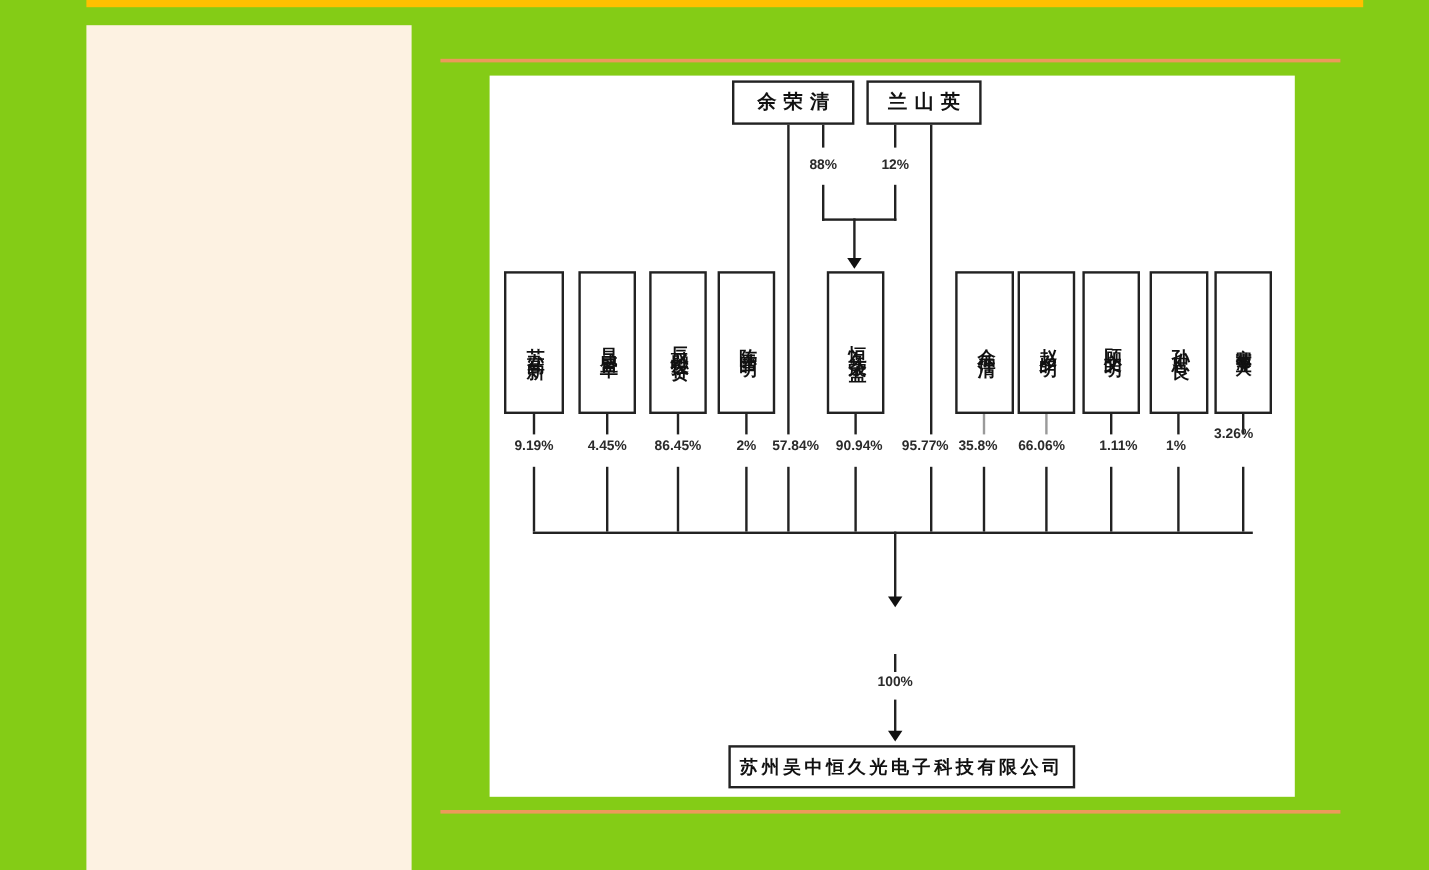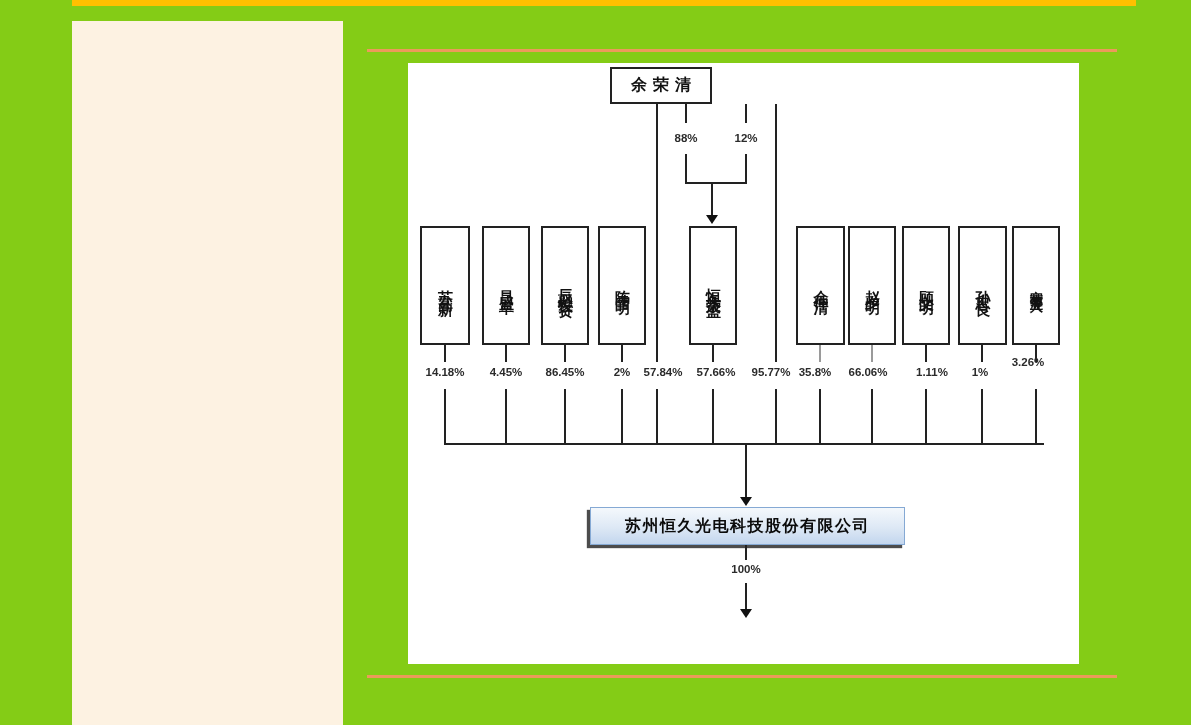--- a/index.html
+++ b/index.html
@@ -50,20 +50,21 @@
 <div class="screen">
 
   <div class="top-bar" style="background:#FFC000;"></div>
   <div class="left-panel" style="background:#FDF2E2;"></div>
   <div class="rule rule-top" style="background:#EC9A5B;"></div>
   <div class="rule rule-bottom" style="background:#EC9A5B;"></div>
 
   <div class="diagram">
 
     <div class="hbox" style="left:202px;top:4px;width:102px;height:37px;">余荣清</div>
+    <div class="hbox" style="left:314px;top:4px;width:96px;height:37px;">兰山英</div>
 
     <div class="vline" style="left:248px;top:41px;height:258px;"></div>
     <div class="vline" style="left:367px;top:41px;height:258px;"></div>
 
     <div class="vline" style="left:277px;top:41px;height:19px;"></div>
     <div class="vline" style="left:337px;top:41px;height:19px;"></div>
     <span class="pct" style="left:278px;top:69px;">88%</span>
     <span class="pct" style="left:338px;top:69px;">12%</span>
     <div class="vline" style="left:277px;top:91px;height:30px;"></div>
     <div class="vline" style="left:337px;top:91px;height:30px;"></div>
@@ -86,26 +87,26 @@
     <div class="vline" style="left:97px;top:282px;height:17px;"></div>
     <div class="vline" style="left:156px;top:282px;height:17px;"></div>
     <div class="vline" style="left:213px;top:282px;height:17px;"></div>
     <div class="vline" style="left:304px;top:282px;height:17px;"></div>
     <div class="vline gray" style="left:411px;top:282px;height:17px;"></div>
     <div class="vline gray" style="left:463px;top:282px;height:17px;"></div>
     <div class="vline" style="left:517px;top:282px;height:17px;"></div>
     <div class="vline" style="left:573px;top:282px;height:17px;"></div>
     <div class="vline" style="left:627px;top:282px;height:17px;"></div>
 
-    <span class="pct" style="left:37px;top:303px;">14.18%</span>
+    <span class="pct" style="left:37px;top:303px;">9.19%</span>
     <span class="pct" style="left:98px;top:303px;">4.45%</span>
     <span class="pct" style="left:157px;top:303px;">86.45%</span>
     <span class="pct" style="left:214px;top:303px;">2%</span>
     <span class="pct" style="left:255px;top:303px;">57.84%</span>
-    <span class="pct" style="left:308px;top:303px;">57.66%</span>
+    <span class="pct" style="left:308px;top:303px;">90.94%</span>
     <span class="pct" style="left:363px;top:303px;">95.77%</span>
     <span class="pct" style="left:407px;top:303px;">35.8%</span>
     <span class="pct" style="left:460px;top:303px;">66.06%</span>
     <span class="pct" style="left:524px;top:303px;">1.11%</span>
     <span class="pct" style="left:572px;top:303px;">1%</span>
     <span class="pct" style="left:620px;top:293px;">3.26%</span>
 
     <div class="vline" style="left:36px;top:326px;height:54px;"></div>
     <div class="vline" style="left:97px;top:326px;height:54px;"></div>
     <div class="vline" style="left:156px;top:326px;height:54px;"></div>
@@ -116,22 +117,22 @@
     <div class="vline" style="left:411px;top:326px;height:54px;"></div>
     <div class="vline" style="left:463px;top:326px;height:54px;"></div>
     <div class="vline" style="left:517px;top:326px;height:54px;"></div>
     <div class="vline" style="left:573px;top:326px;height:54px;"></div>
     <div class="vline" style="left:627px;top:326px;height:54px;"></div>
 
     <div class="hline" style="left:36px;top:380px;width:600px;"></div>
     <div class="vline" style="left:337px;top:380px;height:55px;"></div>
     <div class="arrow-down" style="left:332px;top:434px;"></div>
 
-    <div class="company-box">苏州恒久光电科技股份有限公司</div>
 
     <div class="vline" style="left:337px;top:482px;height:15px;"></div>
     <span class="pct" style="left:338px;top:500px;">100%</span>
     <div class="vline" style="left:337px;top:520px;height:27px;"></div>
     <div class="arrow-down" style="left:332px;top:546px;"></div>
 
+    <div class="subsidiary-box">苏州吴中恒久光电子科技有限公司</div>
 
   </div>
 </div>
 
 </body></html>

